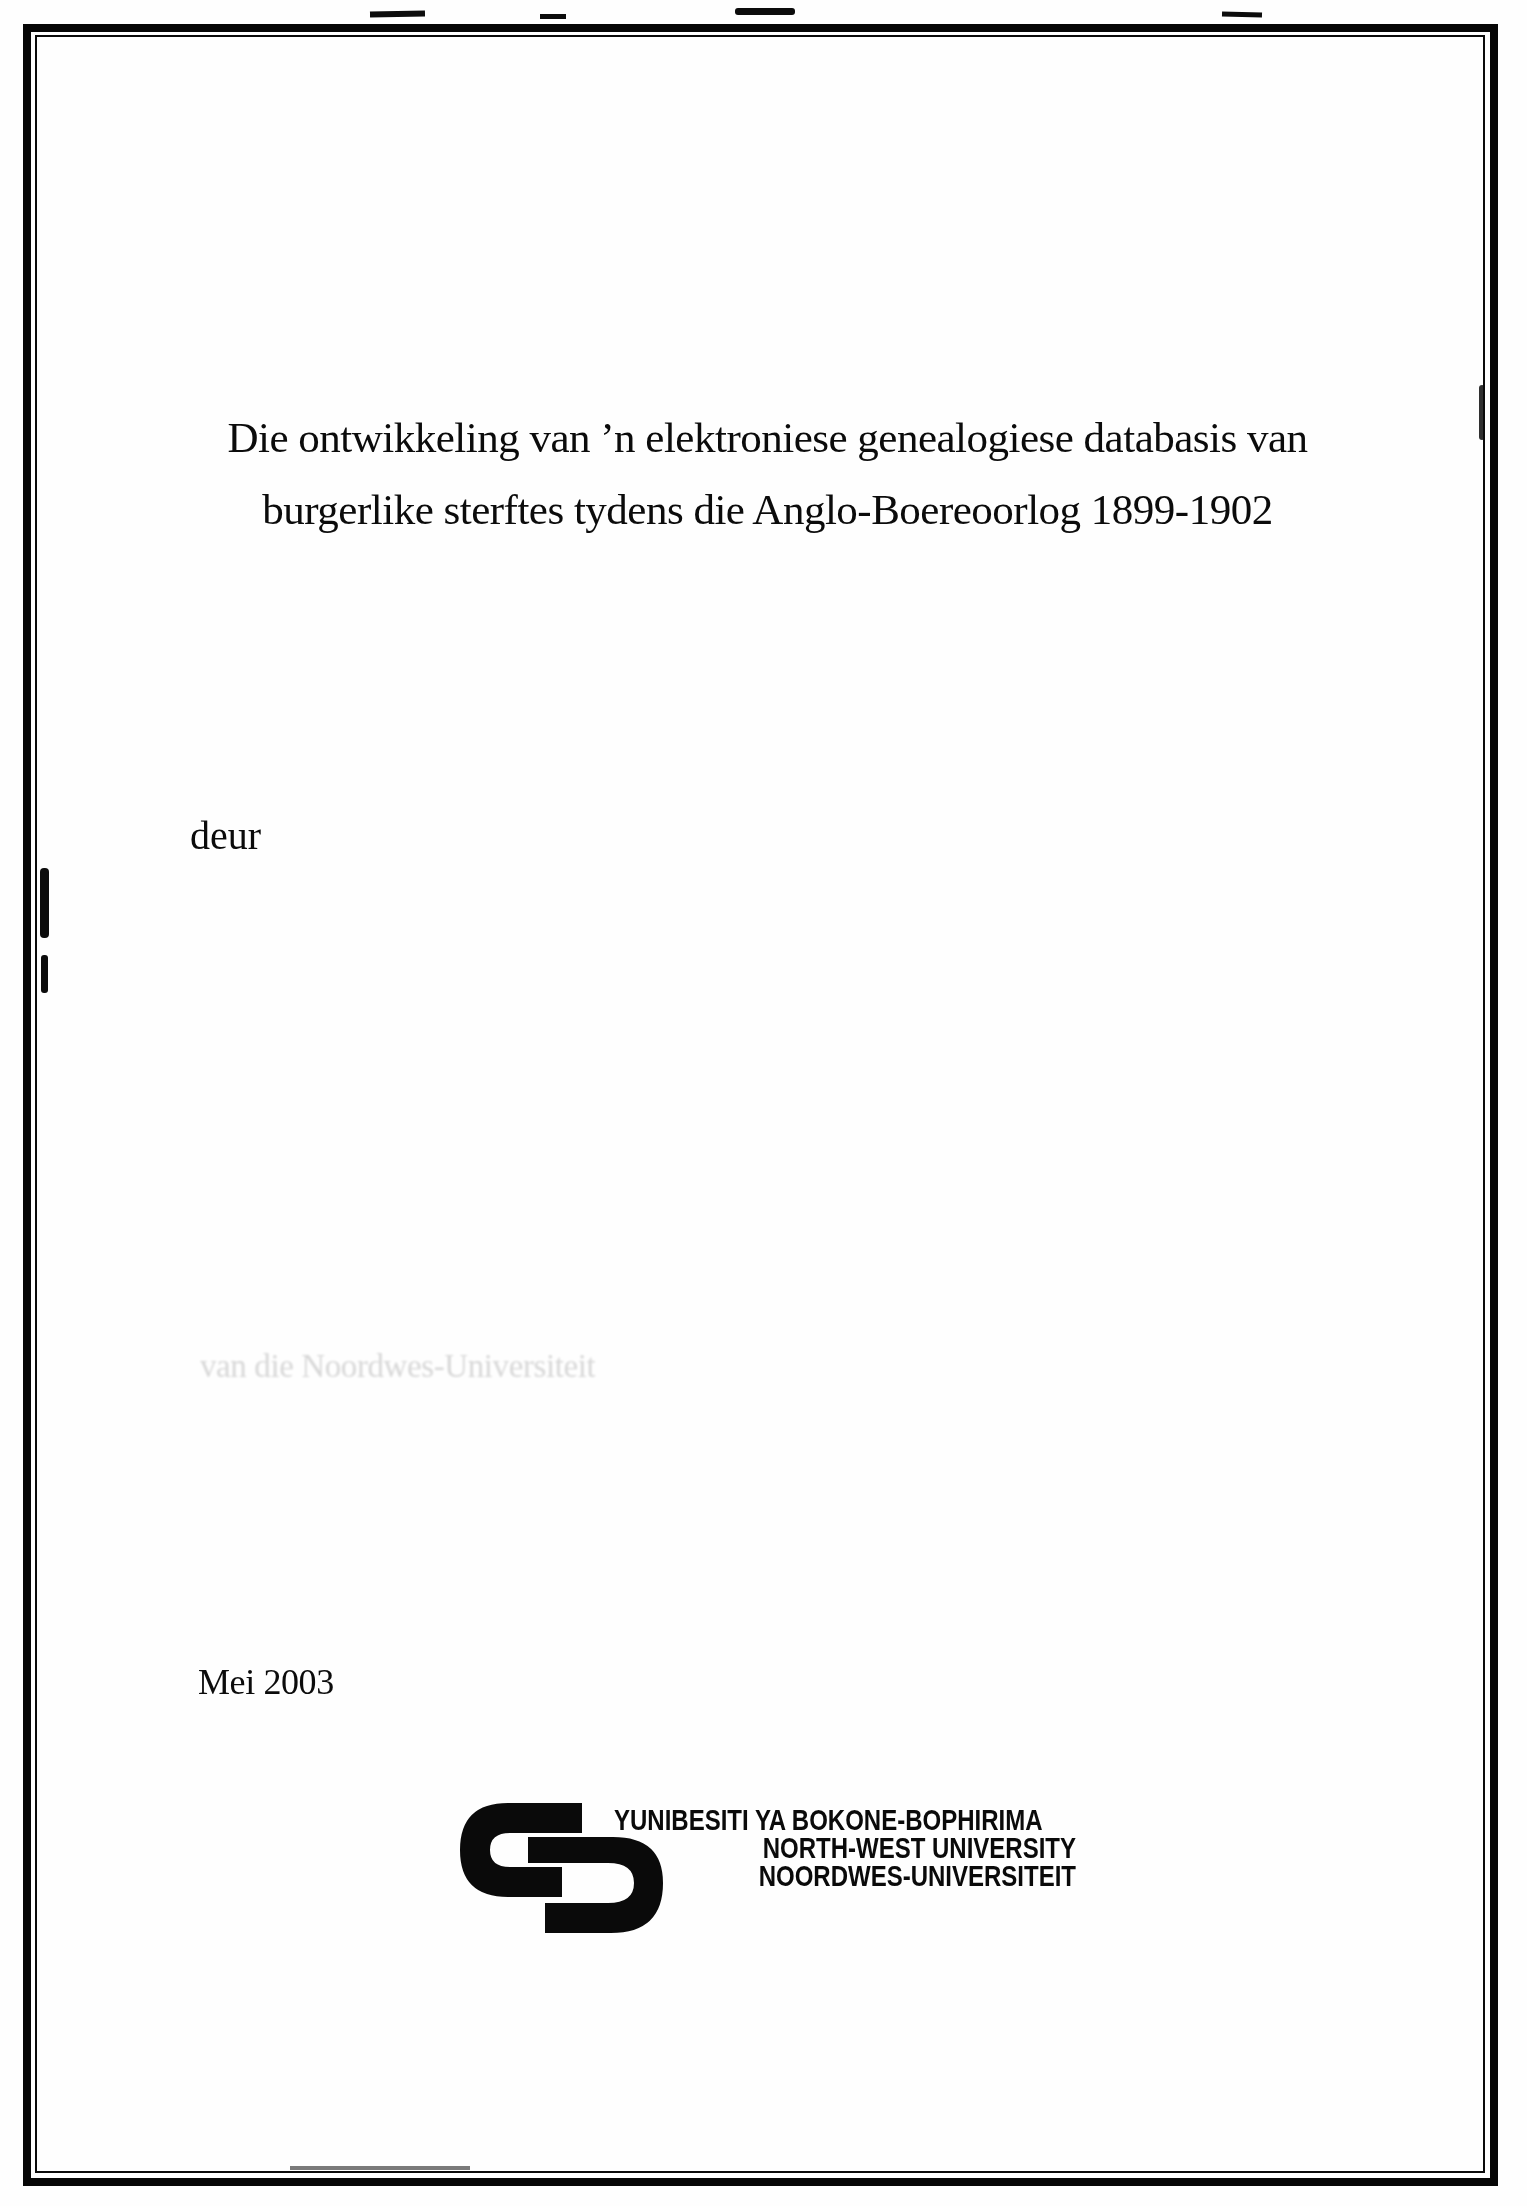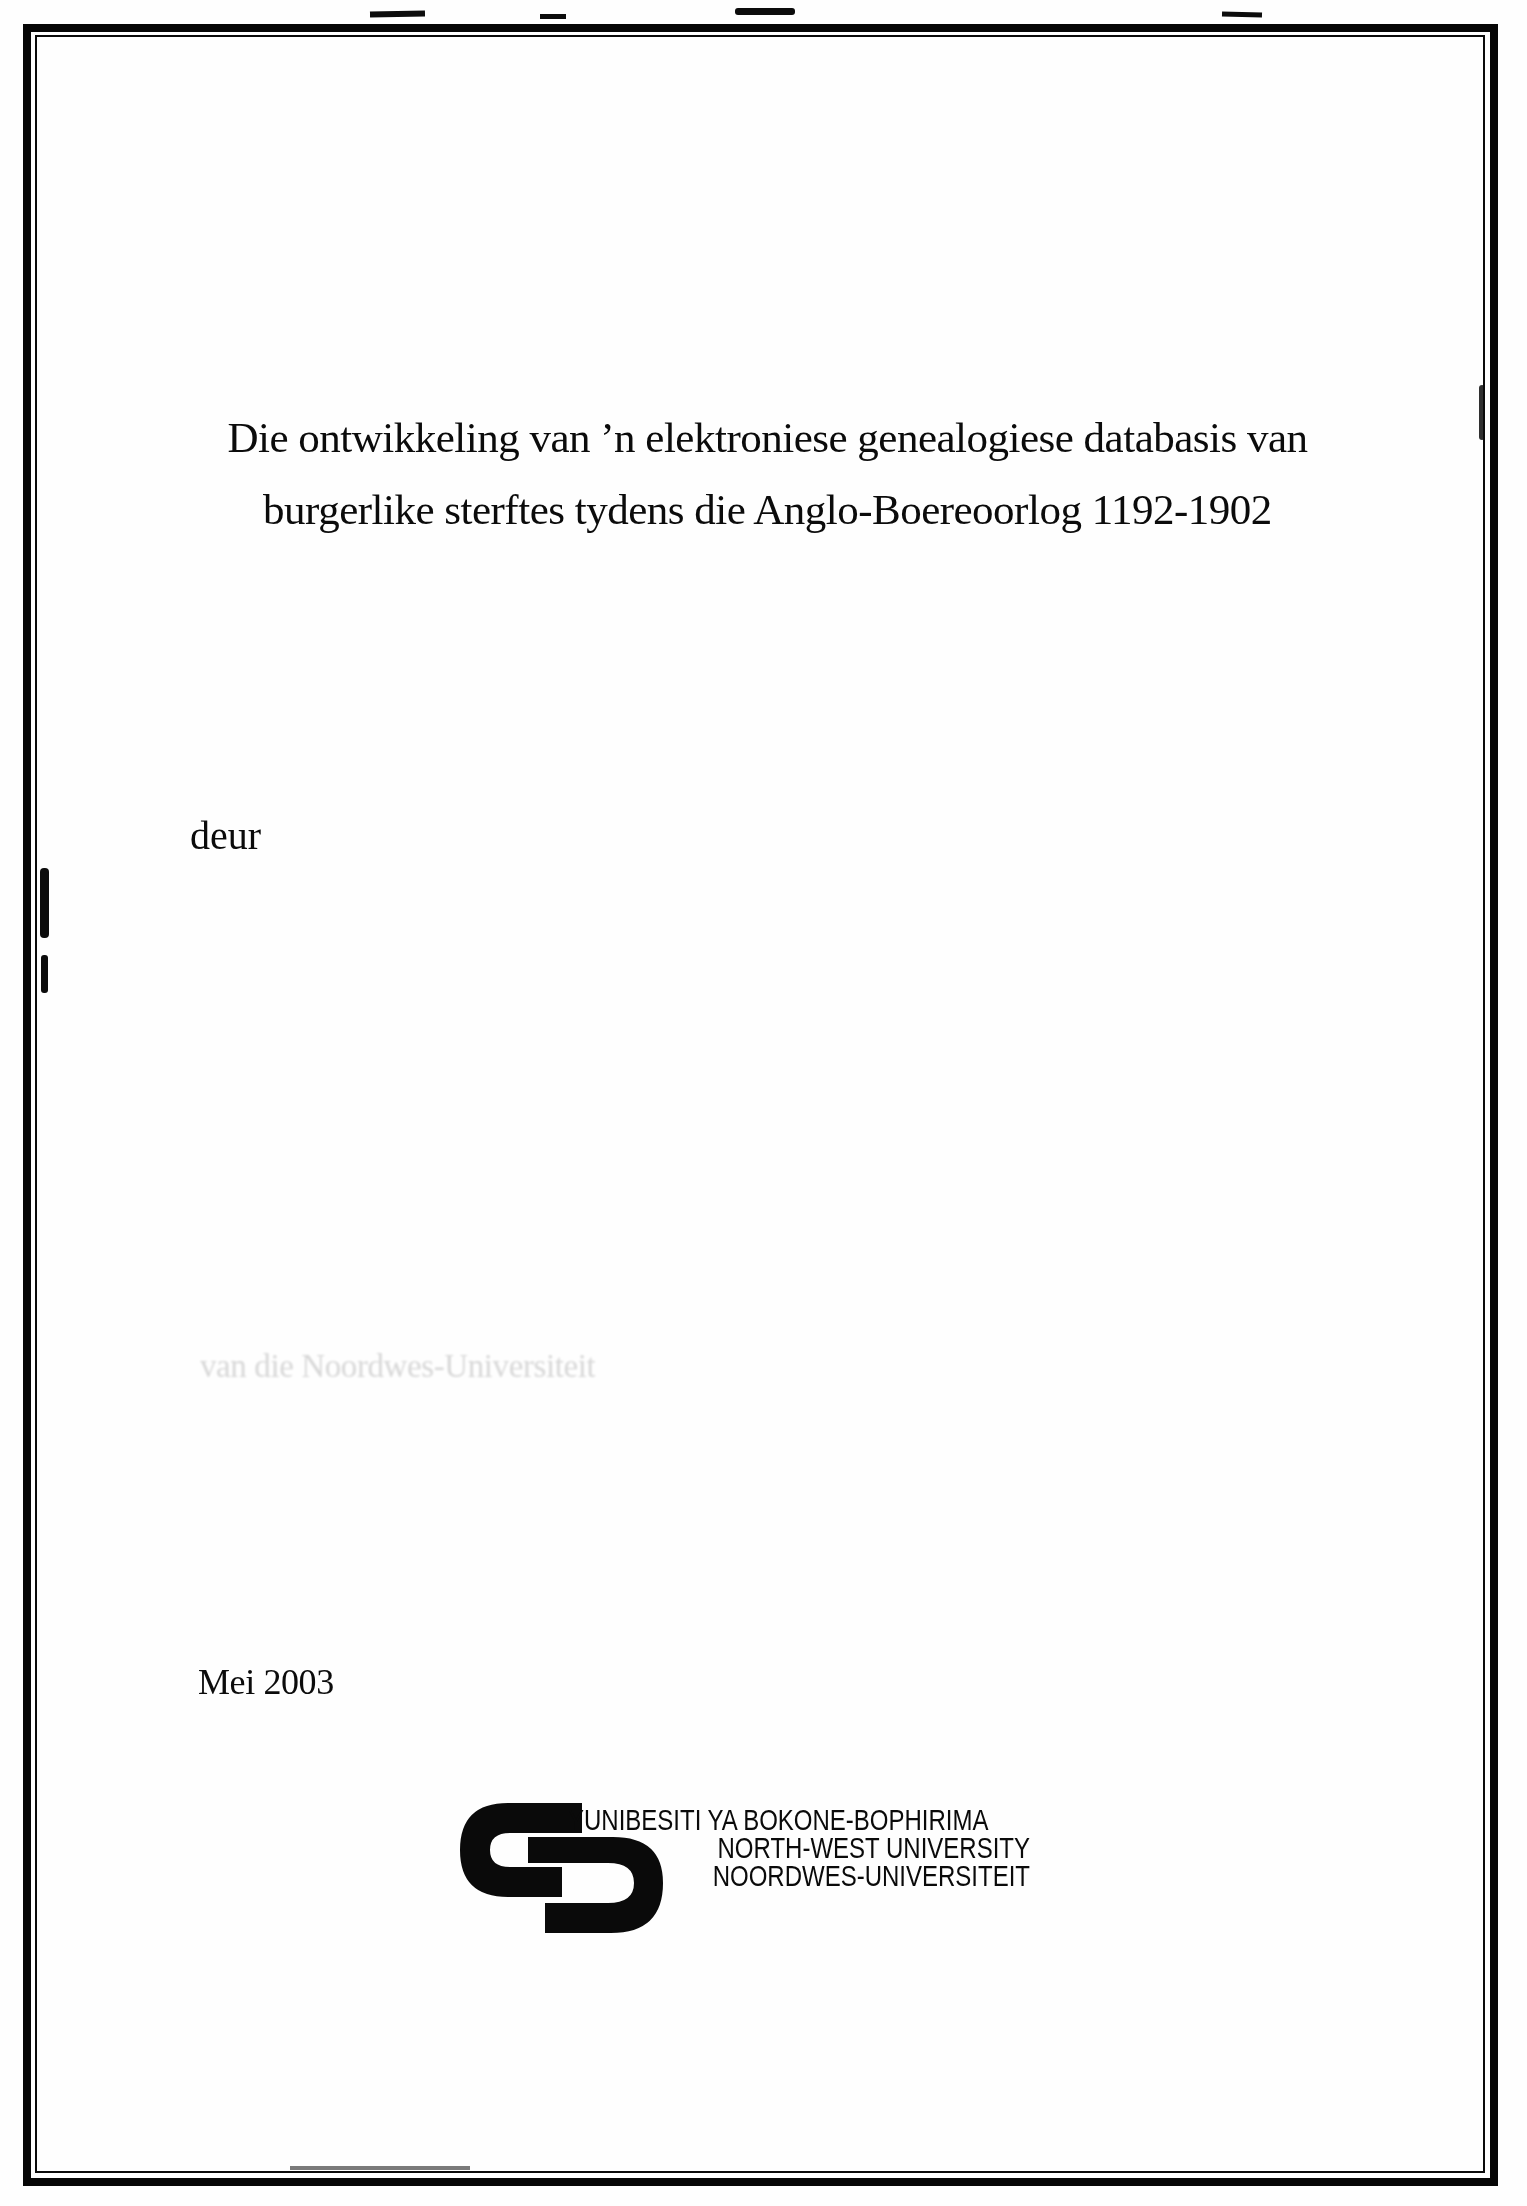--- a/index.html
+++ b/index.html
@@ -90,24 +90,24 @@
     filter: blur(1px);
   }
 
   .logo-mark-svg {
     position: absolute;
     left: 460px; top: 1803px;
     width: 205px; height: 130px;
   }
   .logo-text {
     position: absolute;
-    left: 568px; top: 1806px;
+    left: 614px; top: 1806px;
     width: 462px;
     font-family: "Liberation Sans", sans-serif;
-    font-weight: 400;
+    font-weight: 700;
     font-size: 30px;
     line-height: 28px;
     color: #0a0a0a;
   }
   .logo-line { white-space: nowrap; }
   .logo-l1 { text-align: left;  transform: scaleX(0.80); transform-origin: 0 50%; }
   .logo-l2, .logo-l3 { text-align: right; transform: scaleX(0.80); transform-origin: 100% 50%; }
 </style>
 </head>
 <body>
@@ -121,21 +121,21 @@
   <div class="artifact a2"></div>
   <div class="artifact a3"></div>
   <div class="artifact a4"></div>
   <div class="artifact a5"></div>
   <div class="artifact a6"></div>
   <div class="artifact a7"></div>
   <div class="artifact a8"></div>
 
   <div class="title-block">
     <div class="title-line">Die ontwikkeling van ’n elektroniese genealogiese databasis van</div>
-    <div class="title-line">burgerlike sterftes tydens die Anglo-Boereoorlog 1192-1902</div>
+    <div class="title-line">burgerlike sterftes tydens die Anglo-Boereoorlog 1899-1902</div>
   </div>
 
   <div class="byline">deur</div>
 
 
 
   <div class="ghost-line">van die Noordwes-Universiteit</div>
 
   <div class="supervisor-block">
     <div>Mei 2003</div>

